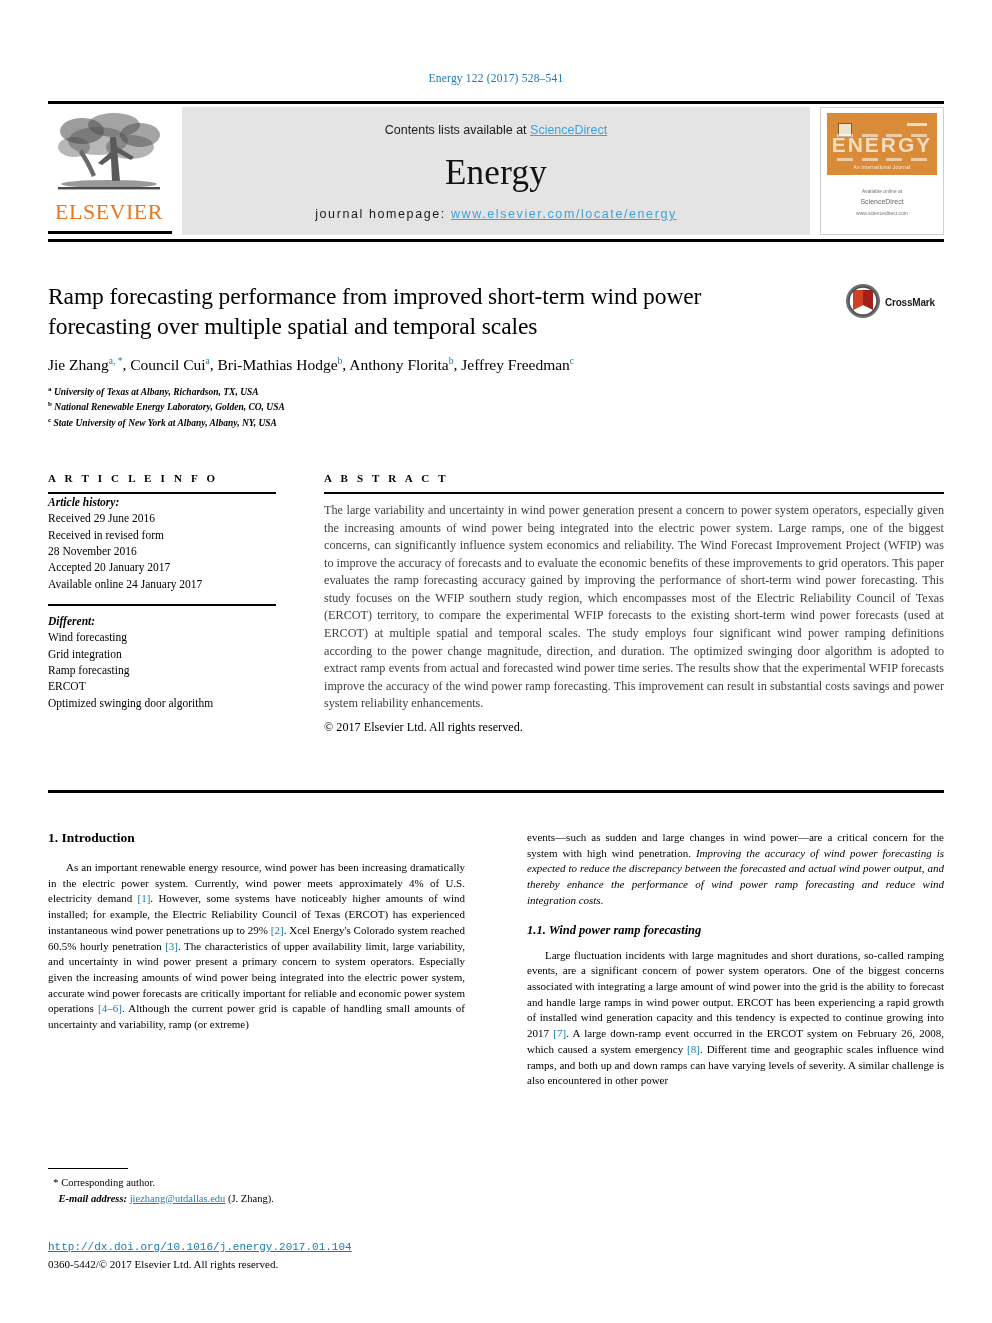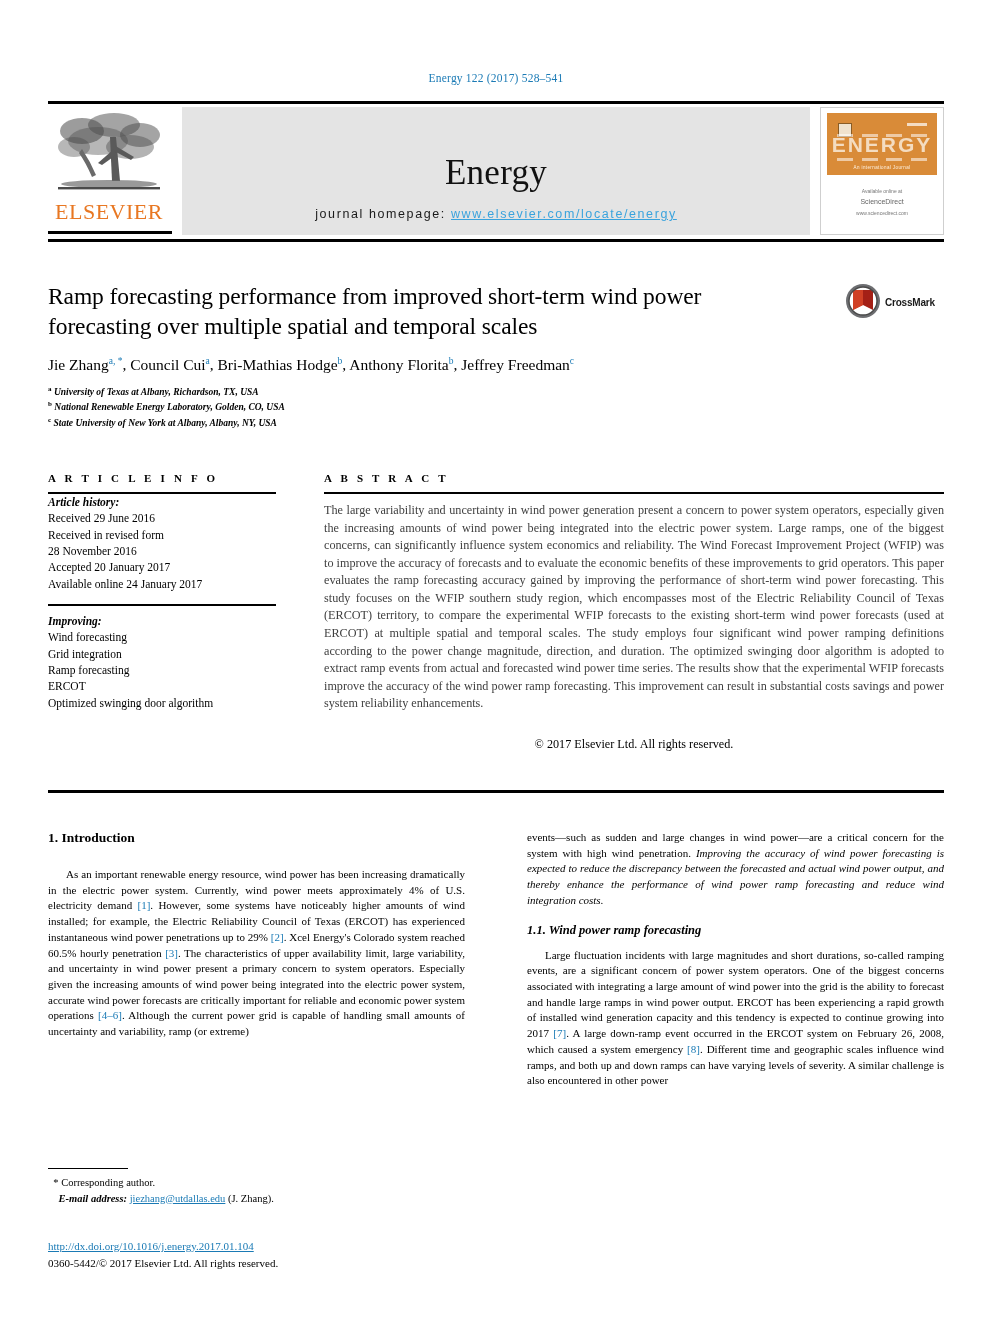--- a/index.html
+++ b/index.html
@@ -315,22 +315,22 @@
   }
   .abs-body {
     margin-top: 8px;
     font-family: "Liberation Serif", serif;
     font-size: 12.2px;
     line-height: 1.44;
     text-align: justify;
     color: #404040;
   }
   .abs-copy {
-    margin-top: 24px;
-    text-align: center;
+    margin-top: 7px;
+    text-align: left;
     font-family: "Liberation Serif", serif;
     font-size: 12.2px;
   }
 
   .divider-after-abs {
     position: absolute;
     left: 48px; top: 790px;
     width: 896px;
     height: 2.5px;
     background: #000;
@@ -344,21 +344,21 @@
   }
   .col-right {
     position: absolute;
     left: 527px; top: 830px;
     width: 417px;
   }
   .h1 {
     font-family: "Liberation Serif", serif;
     font-weight: bold;
     font-size: 13.5px;
-    margin: 0 0 21px 0;
+    margin: 0 0 14px 0;
   }
   .h2 {
     font-family: "Liberation Serif", serif;
     font-weight: bold;
     font-style: italic;
     font-size: 12.5px;
     margin: 14px 0 10px 0;
   }
   p.body {
     font-family: "Liberation Serif", serif;
@@ -401,20 +401,21 @@
   .doi-block {
     position: absolute;
     left: 48px; top: 1238px;
     width: 417px;
     font-family: "Liberation Serif", serif;
     font-size: 11px;
     line-height: 1.55;
   }
   .doi-block .doi {
     color: #1a7ab5;
+    font-family: Liberation Mono, monospace;
   }
 </style>
 </head>
 <body>
 
 <div class="page">
 
   <div class="running-head">Energy 122 (2017) 528–541</div>
 
   <div class="masthead">
@@ -437,20 +438,23 @@
           <path d="M30 40 Q38 52 44 66 L40 68 Q34 54 27 44 Z" fill="#6a6a6a"></path>
           <ellipse cx="57" cy="75" rx="48" ry="4" fill="#6e6e6e" opacity="0.7"></ellipse>
           <rect x="6" y="78" width="102" height="2.4" fill="#4a4a4a"></rect>
         </svg>
       </div>
       <div class="elsevier-word">ELSEVIER</div>
       <div class="elsevier-underline"></div>
     </div>
 
     <div class="contents-panel">
+      <div class="contents-line">
+        <span>Contents lists available at </span><a class="sd" href="#">ScienceDirect</a>
+      </div>
       <div class="journal-title">Energy</div>
       <div class="journal-home">
         <span>journal homepage: </span><a class="url" href="#">www.elsevier.com/locate/energy</a>
       </div>
     </div>
 
     <div class="cover-thumb">
       <div class="cover-orange">
         <div class="cover-miniblock"></div>
         <div class="cover-topright"></div>
@@ -513,21 +517,21 @@
     <div class="info-body">
       <div class="lbl">Article history:</div>
       <div>Received 29 June 2016</div>
       <div>Received in revised form</div>
       <div>28 November 2016</div>
       <div>Accepted 20 January 2017</div>
       <div>Available online 24 January 2017</div>
     </div>
     <div class="kw-rule"></div>
     <div class="kw-body">
-      <div class="lbl">Improving:</div>
+      <div class="lbl">Different:</div>
       <div>Wind forecasting</div>
       <div>Grid integration</div>
       <div>Ramp forecasting</div>
       <div>ERCOT</div>
       <div>Optimized swinging door algorithm</div>
     </div>
   </div>
 
   <div class="abs-col">
     <div class="sect-head">A B S T R A C T</div>

